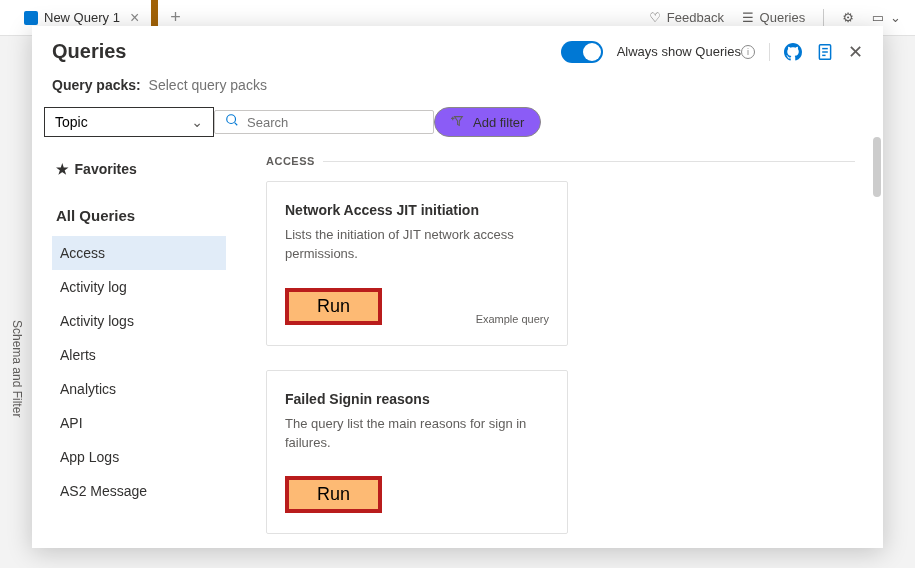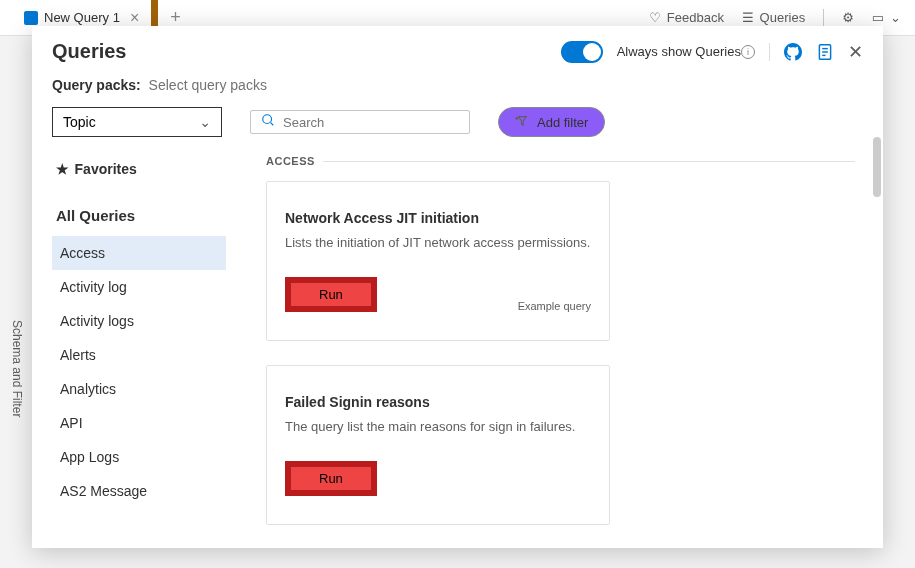--- a/index.html
+++ b/index.html
@@ -30,21 +30,21 @@
     .info-circle { width: 14px; height: 14px; border: 1px solid #888; border-radius: 50%; display: flex; align-items: center; justify-content: center; font-size: 9px; color: #888; }
     .header-icon { color: #0078d4; }
     .header-icon svg { width: 18px; height: 18px; display: block; }
     .close-btn { color: #605e5c; font-size: 18px; }
     .hdr-div { width: 1px; height: 18px; background: #ddd; }
     
     .query-packs-row { padding: 8px 20px 14px 20px; font-size: 14px; }
     .qp-label { font-weight: 700; color: #323130; }
     .qp-link { color: #737373; margin-left: 4px; }
     
-    .controls-row { display: flex; gap: 28px; padding: 0 20px; align-items: center; }
+    .controls-row { display: flex; padding: 0 12px; align-items: center; }
     .topic-select { width: 170px; height: 30px; border: 1px solid #323130; padding: 0 10px; display: flex; align-items: center; justify-content: space-between; font-size: 14px; }
     .topic-select .chev { color: #605e5c; }
     
     .search-box { flex: 0 0 184px; height: 24px; border: 1px solid #c8c6c4; border-radius: 2px; display: flex; align-items: center; padding: 0 10px; gap: 8px; }
     .search-box input { border: none; outline: none; font-size: 13px; flex: 1; }
     .search-ico { color: #0078d4; }
     
     .add-filter-btn { height: 30px; border: 1px solid #8a8886; border-radius: 16px; padding: 0 16px; display: flex; align-items: center; gap: 8px; font-size: 13px; background: #8b5cf6; color: #323130; }
     
     .modal-body { flex: 1; display: flex; overflow: hidden; padding: 0 0 0 20px; }
@@ -55,25 +55,25 @@
     .section-title { font-size: 15px; font-weight: 600; color: #323130; padding: 6px 4px; margin-bottom: 6px; }
     .cat-item { font-size: 14px; color: #323130; padding: 9px 8px; margin-right: 6px; cursor: pointer; }
     .cat-item.selected { background: #e1ecf8; }
     .sidebar-inner { position: relative; }
     
     .content { flex: 1; overflow-y: auto; padding: 18px 28px 0 34px; position: relative; }
     .content-track { position: absolute; right: 2px; top: 0; width: 8px; height: 60px; background: #ccc; border-radius: 4px; }
     .section-label { font-size: 11px; letter-spacing: 0.5px; color: #605e5c; font-weight: 600; display: flex; align-items: center; gap: 8px; margin-bottom: 14px; }
     .section-label .line { flex: 1; height: 1px; background: #e1e1e1; }
     
-    .card { border: 1px solid #e1e1e1; border-radius: 2px; padding: 28px 18px; margin-bottom: 24px; width: 344px; }
+    .card { border: 1px solid #e1e1e1; border-radius: 2px; padding: 20px 18px; margin-bottom: 24px; width: 302px; }
     .card-title { font-size: 14px; font-weight: 600; color: #323130; margin-bottom: 8px; }
     .card-desc { font-size: 13px; color: #605e5c; line-height: 1.45; margin-bottom: 24px; }
     .card-footer { display: flex; justify-content: space-between; align-items: end; }
-    .run-btn { border: 6px solid #b91c1c; background: #ef4444; padding: 4px 28px; font-size: 13px; }
+    .run-btn { border: 4px solid #b91c1c; background: #fdba74; padding: 4px 28px; font-size: 18px; }
     .example-tag { font-size: 11px; color: #605e5c; }
     
     ::-webkit-scrollbar { width: 0; }
   </style>
 </head>
 <body>
 
 <div class="bg-tab-bar">
   <div class="bg-tab">
     <span class="bg-tab-icon"></span>

